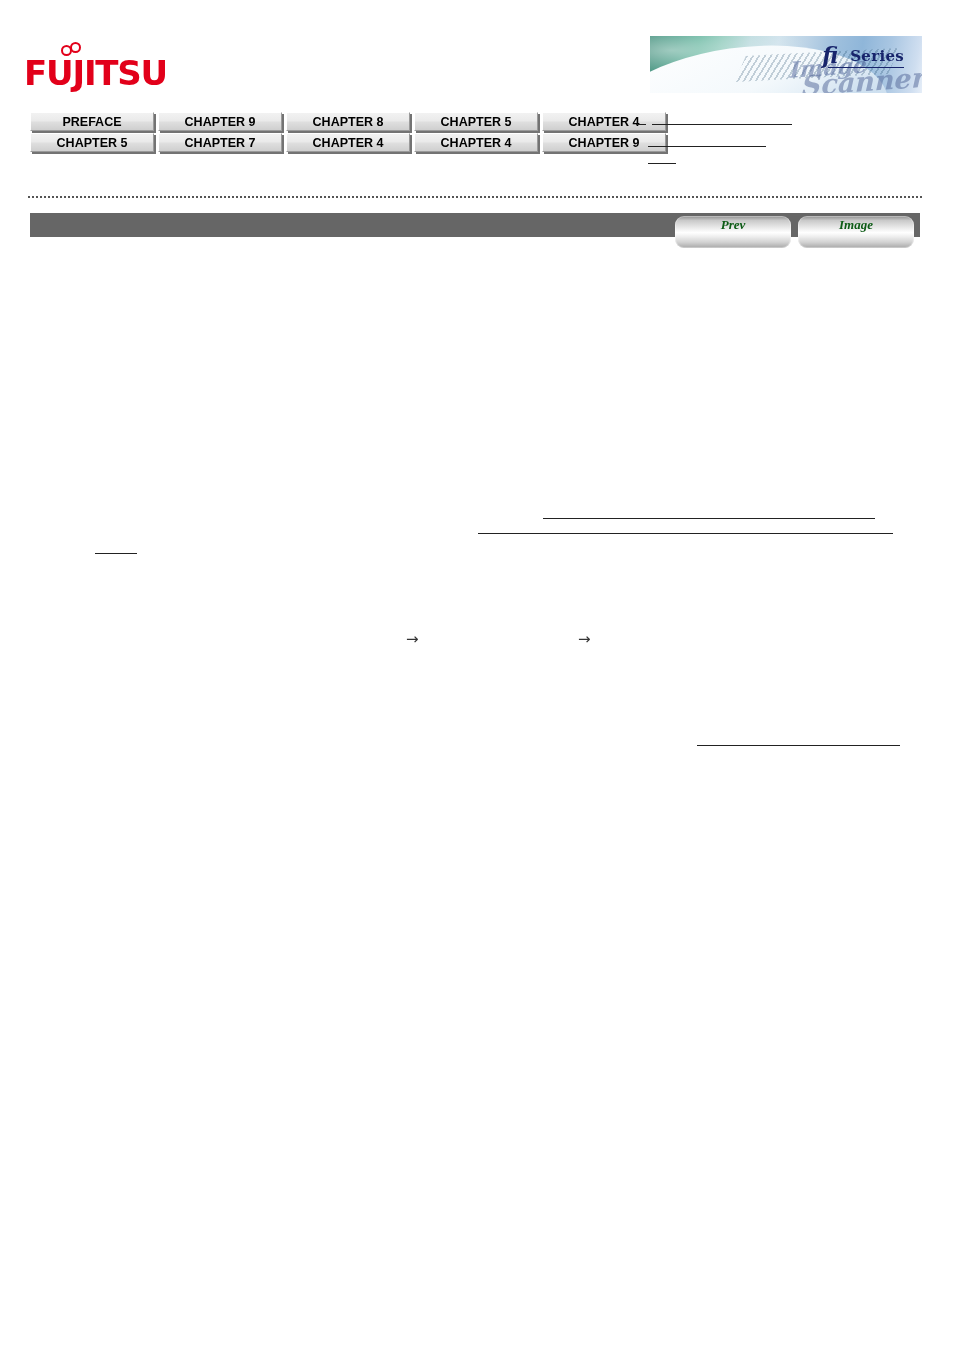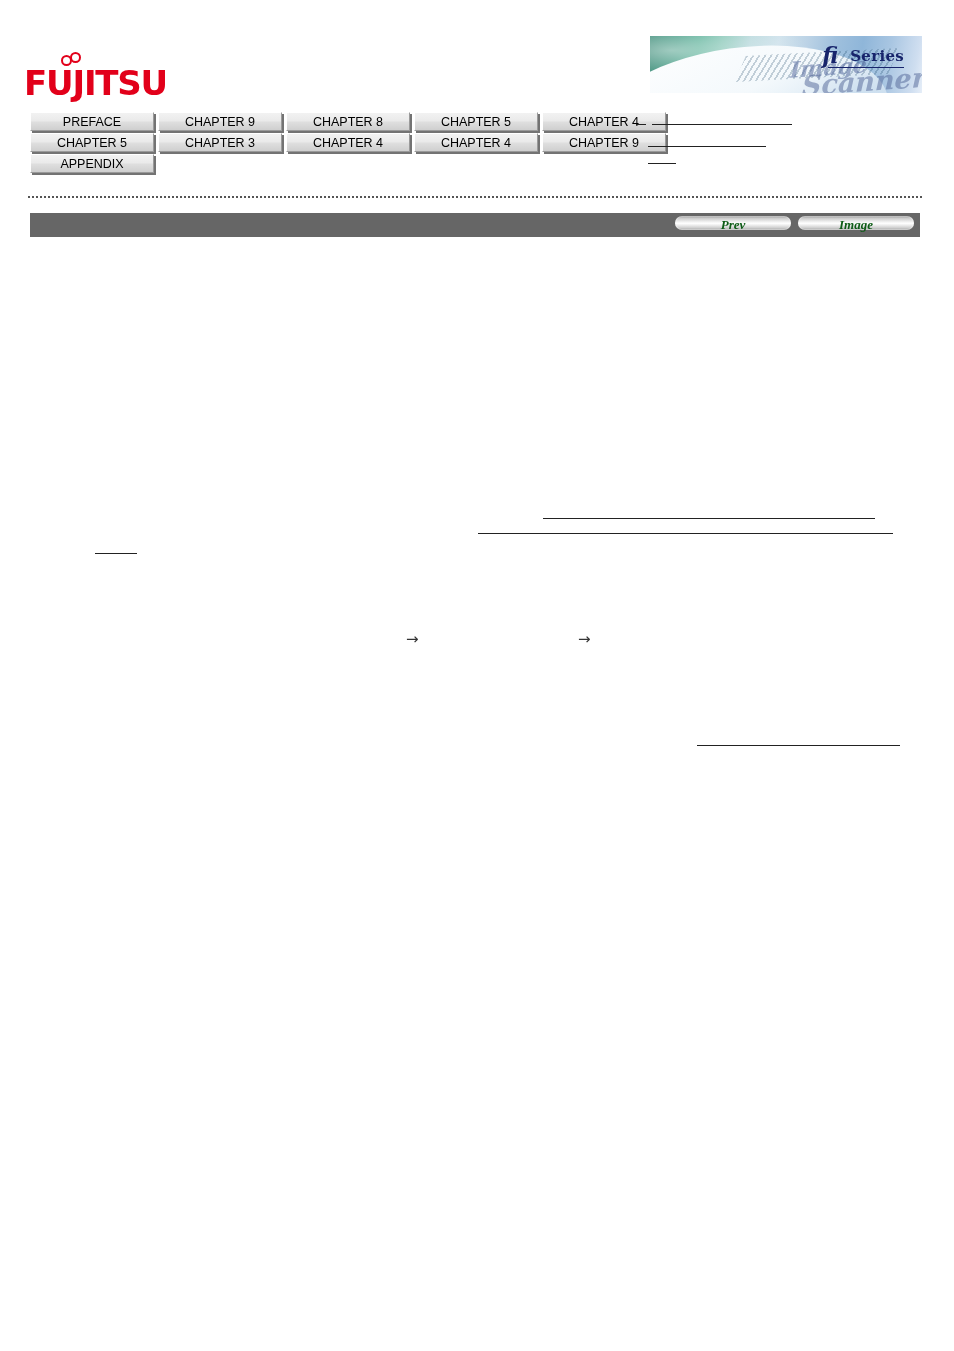--- a/index.html
+++ b/index.html
@@ -21,21 +21,21 @@
     position: absolute;
     left: 0; top: 0;
     width: 954px;
     height: 105px;
   }
 
   
   #fujitsu-logo {
     position: absolute;
     left: 24px;
-    top: 52px;
+    top: 42px;
     width: 120px;
     height: 54px;
   }
   #fujitsu-logo .logo-wordmark {
     position: absolute;
     left: 0;
     top: 14px;
     font-family: "DejaVu Sans", sans-serif;
     font-weight: bold;
     font-size: 34px;
@@ -180,20 +180,21 @@
     color: #000000;
     background: linear-gradient(to bottom, #f2f2f2 0%, #eaeaea 45%, #dedede 55%, #cfcfcf 100%);
     border-top: 1px solid #ffffff;
     border-left: 1px solid #ffffff;
     border-right: 1px solid #9a9a9a;
     border-bottom: 1px solid #9a9a9a;
     box-shadow: 2px 2px 0 rgba(0,0,0,0.55);
     box-sizing: border-box;
     cursor: pointer;
     user-select: none;
+    font-weight: bold;
   }
 
   
   .nav-rule {
     position: absolute;
     border-top: 1.5px solid #222222;
     height: 0;
   }
   #nav-rule-1 { left: 652px; top: 124px; width: 140px; }
   #nav-rule-2 { left: 648px; top: 146px; width: 118px; }
@@ -216,21 +217,21 @@
     left: 30px;
     top: 213px;
     width: 890px;
     height: 24px;
     background: #666666;
   }
   .pager-btn {
     position: absolute;
     top: 3px;
     width: 116px;
-    height: 14px;
+    height: 32px;
     line-height: 18px;
     border-radius: 9px;
     text-align: center;
     font-family: "Liberation Serif", serif;
     font-style: italic;
     font-weight: bold;
     font-size: 13px;
     color: #0d5c16;
     background: linear-gradient(to bottom,
       #8f8f8f 0%, #c9c9c9 14%, #f2f2f2 42%, #ffffff 52%,
@@ -293,29 +294,26 @@
   <div class="nav-row">
     <div class="nav-btn">PREFACE</div>
     <div class="nav-btn">CHAPTER 9</div>
     <div class="nav-btn">CHAPTER 8</div>
     <div class="nav-btn">CHAPTER 5</div>
     <div class="nav-btn">CHAPTER 4</div>
   </div>
 
   <div class="nav-row">
     <div class="nav-btn">CHAPTER 5</div>
-    <div class="nav-btn">CHAPTER 3</div>
+    <div class="nav-btn">CHAPTER 7</div>
     <div class="nav-btn">CHAPTER 4</div>
     <div class="nav-btn">CHAPTER 4</div>
     <div class="nav-btn">CHAPTER 9</div>
   </div>
 
-  <div class="nav-row">
-    <div class="nav-btn">APPENDIX</div>
-  </div>
 </div>
 
 <div class="nav-rule" id="nav-tick"></div>
 <div class="nav-rule" id="nav-rule-1"></div>
 <div class="nav-rule" id="nav-rule-2"></div>
 <div class="nav-rule" id="nav-rule-3"></div>
 
 <div id="dotted-separator"></div>
 
 <div id="pager-bar">

